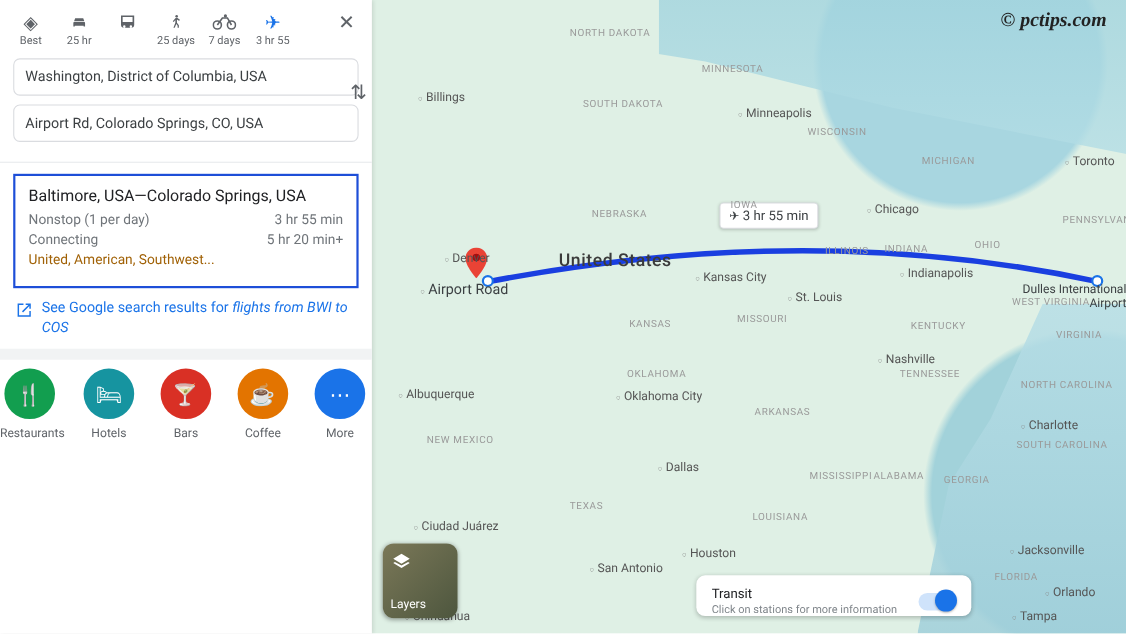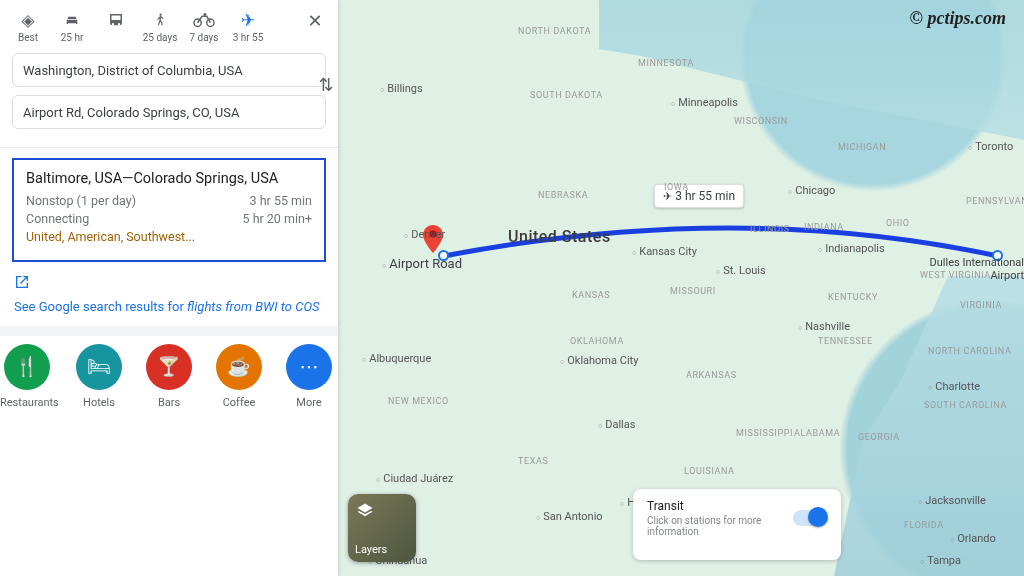--- a/index.html
+++ b/index.html
@@ -50,22 +50,22 @@
   .dst-label { position:absolute; font-size:11px; color:#3c4043; line-height:1.15; text-align:right; pointer-events:none; }
 
   .layers-btn {
     position:absolute; left:10px; bottom:14px; width:68px; height:68px; border-radius:10px;
     background: linear-gradient(135deg,#7b7858,#4d563e); box-shadow:0 1px 4px rgba(0,0,0,.35);
     color:#fff; display:flex; align-items:flex-end; padding:6px 7px; font-size:11px; cursor:pointer;
   }
   .layers-btn .ic { position:absolute; top:8px; left:8px; width:18px; height:18px; }
 
   .transit-card {
-    position:absolute; bottom:16px; left:295px; width:208px; background:#fff; border-radius:8px;
-    box-shadow:0 1px 4px rgba(0,0,0,.22); padding:10px 14px 23px 14px; display:flex; align-items:center;margin-top:24px;
+    position:absolute; bottom:16px; left:295px; width:250px; background:#fff; border-radius:8px;
+    box-shadow:0 1px 4px rgba(0,0,0,.22); padding:10px 14px 0 14px; display:flex; align-items:center;margin-top:24px;
   }
   .transit-card .txt { flex:1; }
   .transit-card .ttl { font-size:12px; color:#202124; }
   .transit-card .sub { font-size:10px; color:#80868b; margin-top:2px; }
   .toggle { width:34px; height:16px; background:#cfe3fb; border-radius:10px; position:relative; cursor:pointer; }
   .toggle::after { content:""; position:absolute; right:-1px; top:-3px; width:20px; height:20px; background:#1a73e8; border-radius:50%; box-shadow:0 1px 2px rgba(0,0,0,.3); }
 
   
   .panel {
     position:absolute; left:0; top:0; width:338px; height:576px; background:#fff;
@@ -83,21 +83,21 @@
   .field { border:1px solid #dadce0; border-radius:6px; height:34px; padding:0 10px; font-size:13px; color:#3c4043; display:flex; align-items:center; margin-bottom:8px; }
   .swap { position:absolute; right:-4px; top:17px; width:32px; height:32px; display:flex; align-items:center; justify-content:center; color:#5f6368; font-size:18px; cursor:pointer; }
 
   .hr { height:1px; background:#e8eaed; margin:6px 0 0 0; }
 
   .flight-box { margin:10px 12px 8px 12px; border:2px solid #1d4ed8; padding:10px 12px 16px 12px; }
   .flight-box .route-title { font-size:14.5px; color:#202124; margin-bottom:6px; }
   .flight-box .row { display:flex; justify-content:space-between; font-size:12.5px; color:#70757a; margin:3px 0; }
   .flight-box .airlines { font-size:12.5px; color:#a16207; margin-top:3px; }
 
-  .search-link { display:flex; align-items:flex-start; gap:8px; padding:2px 14px 10px 14px; font-size:13px; color:#1a73e8; cursor:pointer;flex-direction:column; }
+  .search-link { display:flex; align-items:flex-start; gap:8px; padding:2px 14px 10px 14px; font-size:13px; color:#1a73e8; cursor:pointer; }
   .search-link .lk { flex:1; line-height:1.35; }
   .search-link .em { font-style:italic; }
   .search-link .ic { width:16px; height:16px; flex:0 0 16px; margin-top:2px; }
 
   .thick-sep { height:10px; background:#f1f3f4; }
 
   .explore-h { padding:14px 0 6px 0; font-size:17px; color:#202124; margin-left:-8px; }
 
   .chips { display:flex; gap:20px; padding:8px 4px 0 0; margin-left:-8px; }
   .chip { width:54px; text-align:center; font-size:11px; color:#5f6368; cursor:pointer; }

